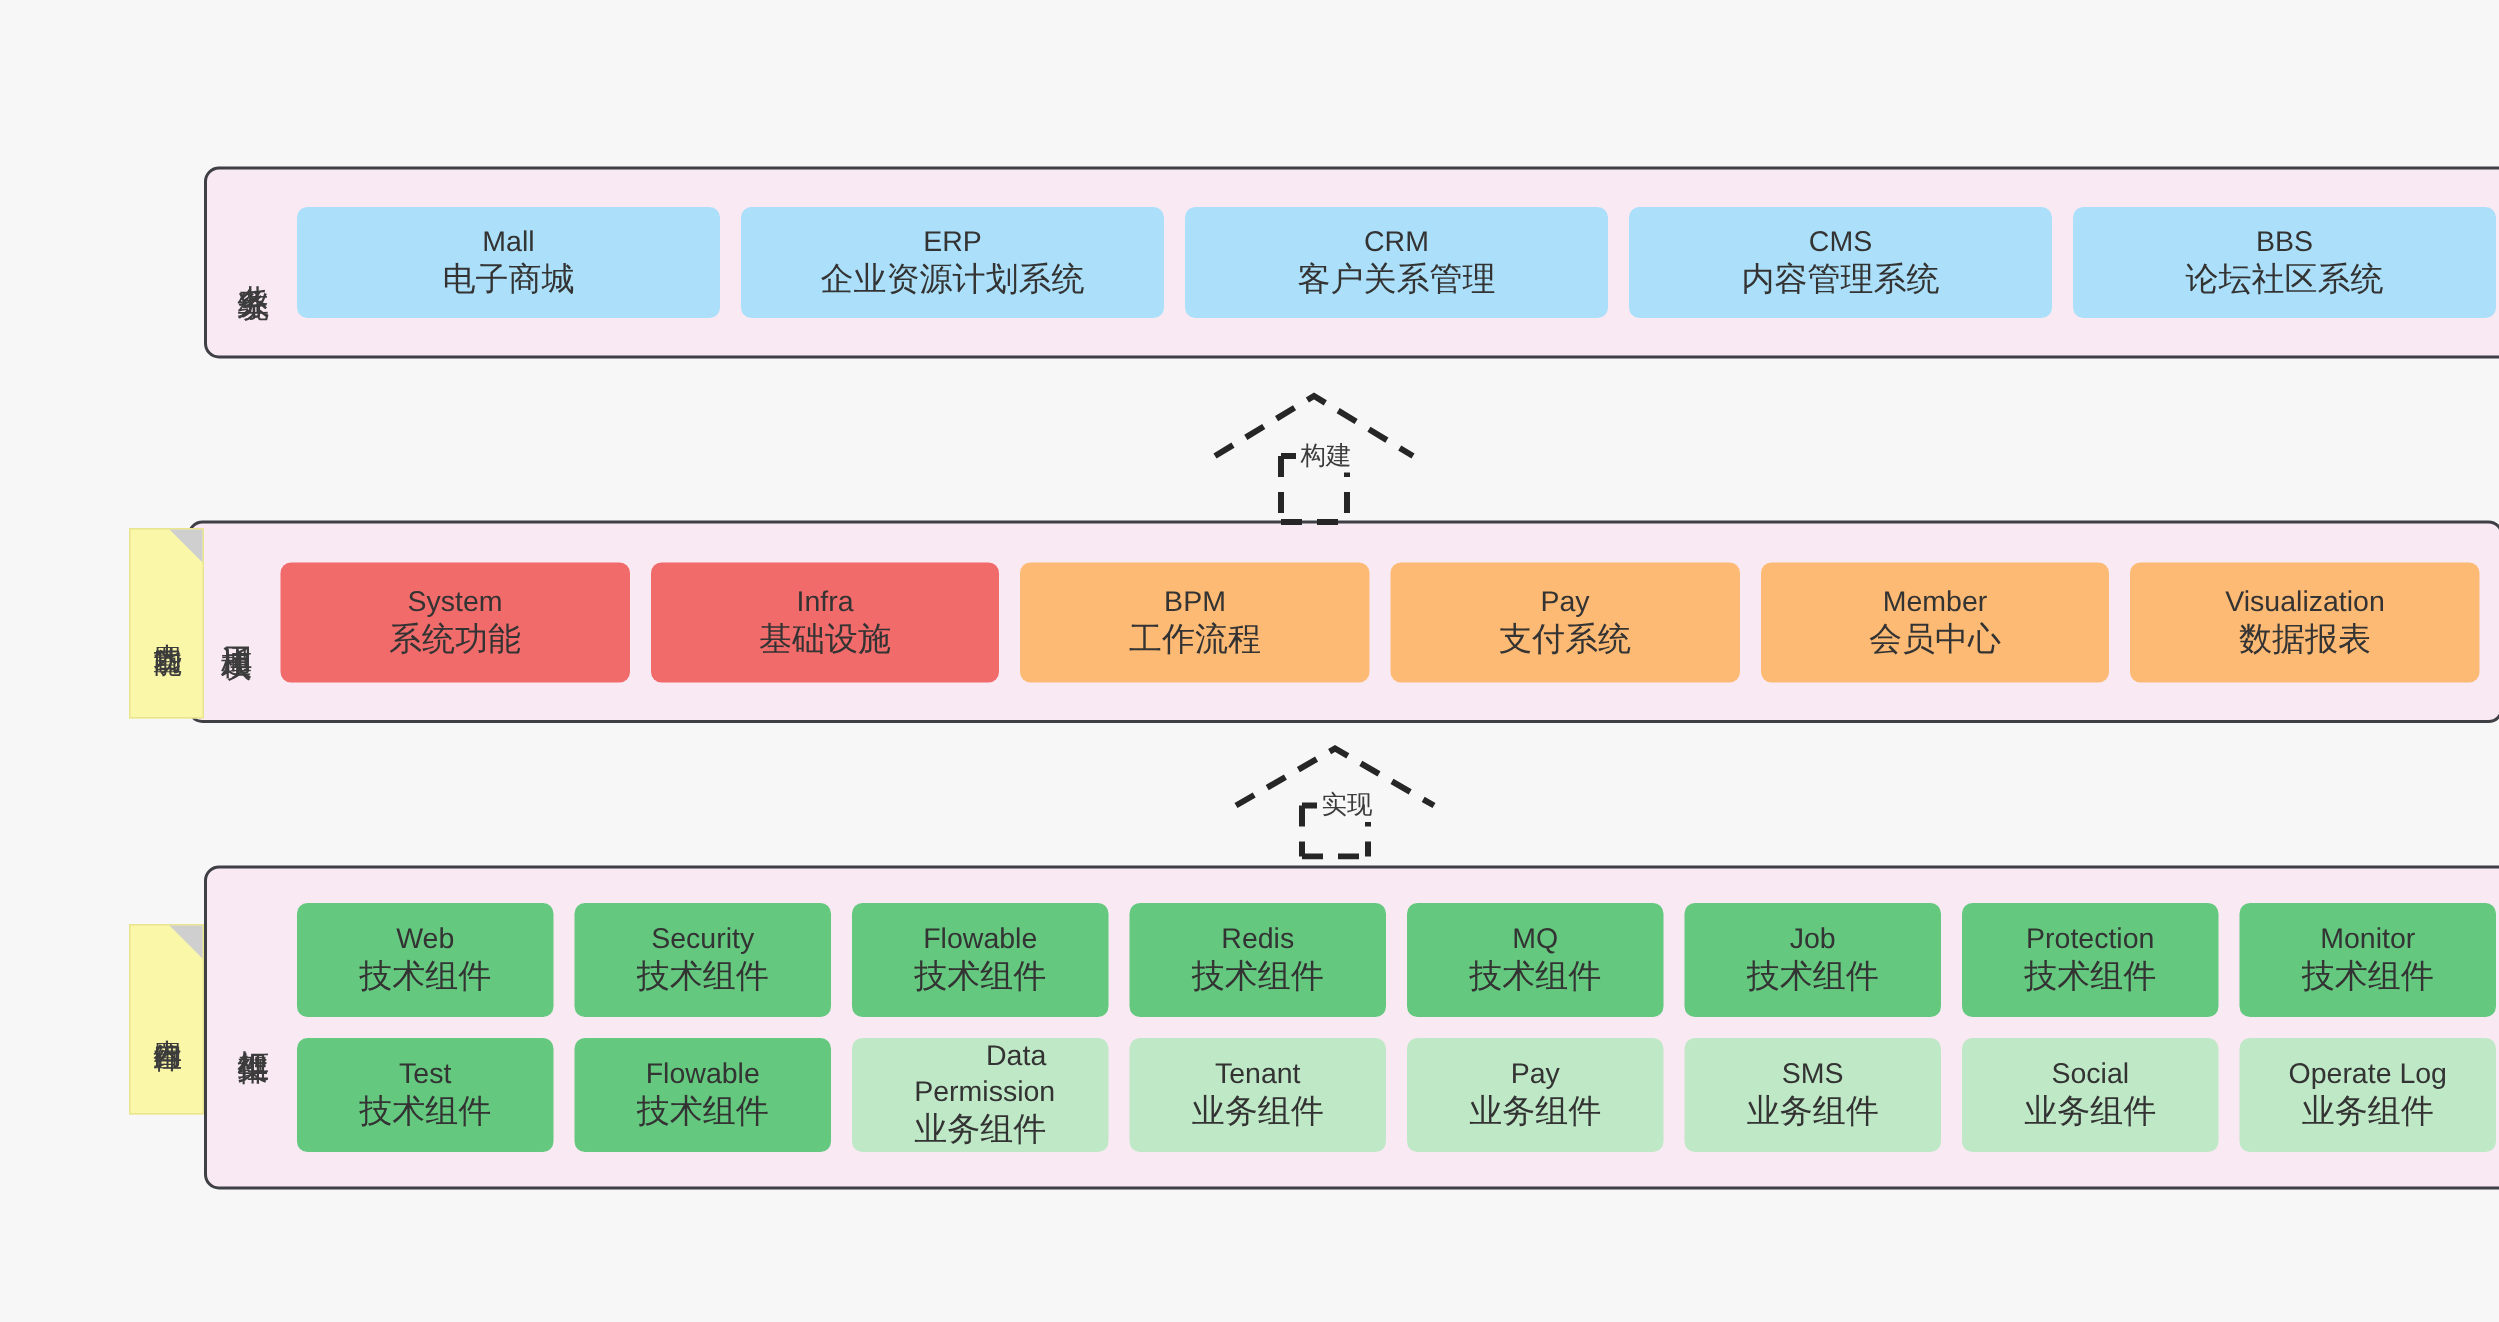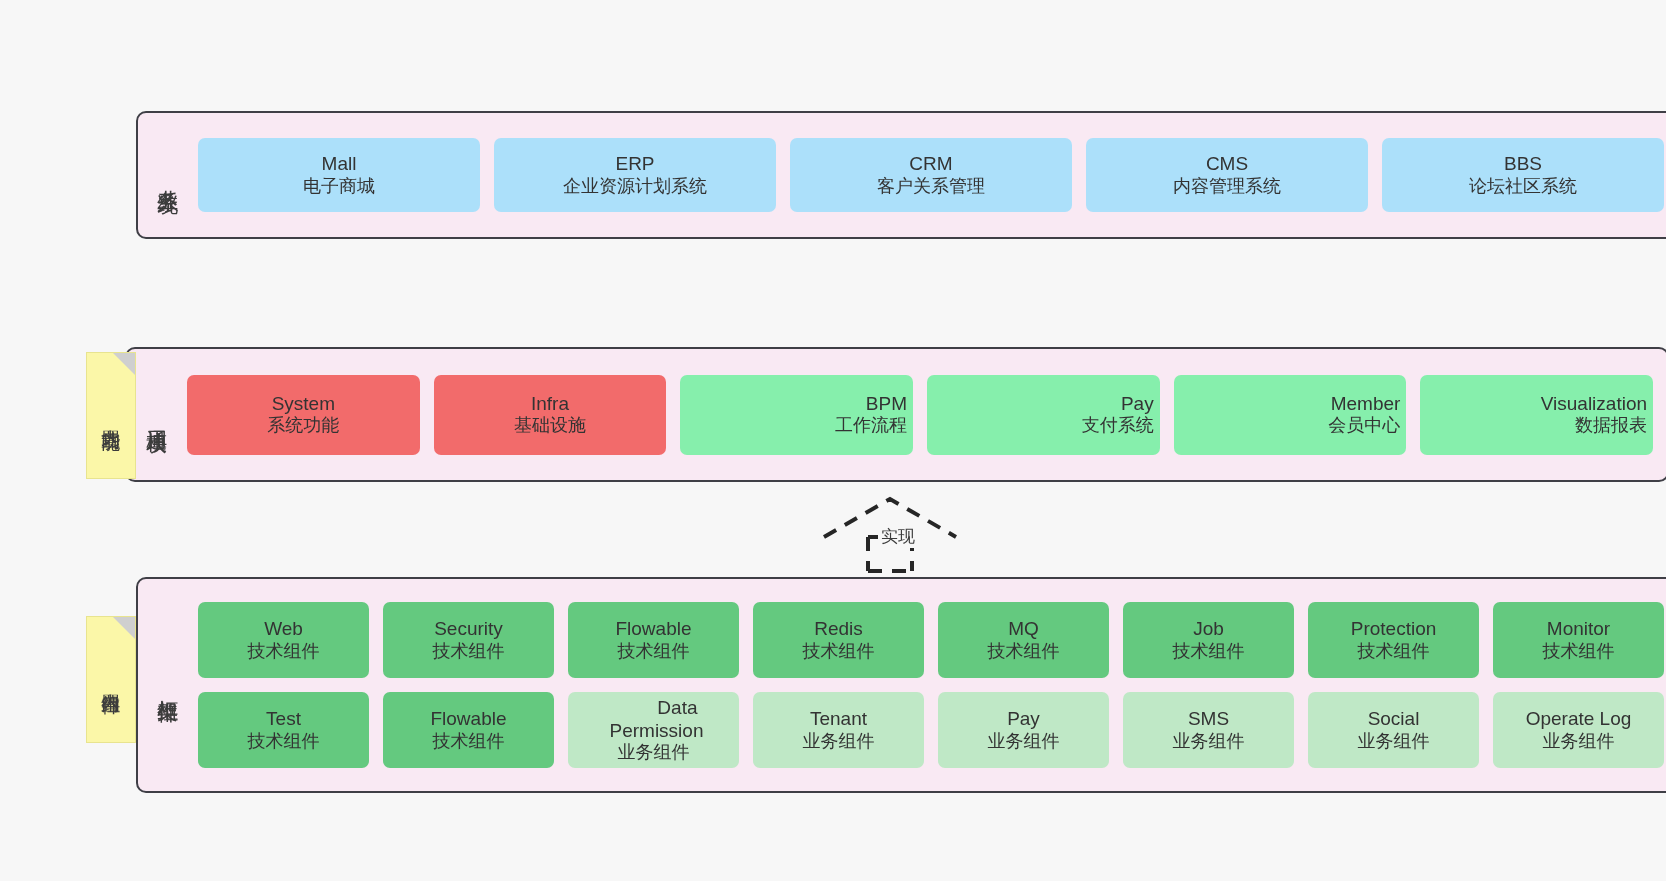--- a/index.html
+++ b/index.html
@@ -72,26 +72,26 @@
     border-radius: 7px;
     display: flex;
     flex-direction: column;
     align-items: center;
     justify-content: center;
     text-align: center;
     line-height: 1.22;
     padding: 4px 6px;
   }
   .cell .t1 { font-size: 19px; }
-  .cell .t2 { font-size: 18px; }
+  .cell .t2 { font-size: 22px; }
 
   
   .c-blue       { background: #ace0fa; }
   .c-red        { background: #f26b6b; }
-  .c-pink       { background: #86efac; align-items: flex-end; }
+  .c-pink       { background: #fdba74; }
   .c-green      { background: #64c97f; }
   .c-lightgreen { background: #bfe8c6; }
 
   
   .row-biz   { height: 74px; }
   .row-mod   { height: 80px; }
   .row-frame { height: 76px; }
 
   
   .note {
@@ -165,20 +165,30 @@
           <span class="t2">内容管理系统</span>
         </div>
         <div class="cell c-blue">
           <span class="t1">BBS</span>
           <span class="t2">论坛社区系统</span>
         </div>
       </div>
     </div>
   </div>
 
+  <div class="connector" id="connector-build" style="left:758px; top:258px; width:140px; height:92px;">
+    <svg width="140" height="92" viewBox="0 0 140 92" aria-hidden="true">
+      <polyline points="4,46 70,6 136,46" fill="none" stroke="#262626" stroke-width="4" stroke-dasharray="14 10" stroke-linecap="butt"></polyline>
+      <line x1="48" y1="46" x2="92" y2="46" stroke="#262626" stroke-width="4" stroke-dasharray="14 10"></line>
+      <line x1="48" y1="46" x2="48" y2="90" stroke="#262626" stroke-width="4" stroke-dasharray="14 10"></line>
+      <line x1="92" y1="46" x2="92" y2="90" stroke="#262626" stroke-width="4" stroke-dasharray="14 10"></line>
+      <line x1="48" y1="90" x2="92" y2="90" stroke="#262626" stroke-width="4" stroke-dasharray="14 10"></line>
+    </svg>
+    <span class="connector-label" style="left:58px; top:34px;">构建</span>
+  </div>
 
   <div class="note" id="note-modules" style="left:38px; top:352px; width:50px; height:127px;">
     <span class="note-fold"></span>
     <span class="note-label">内置功能</span>
   </div>
 
   <div class="layer" id="layer-modules" style="left:77px; top:347px; width:1544px; height:135px;">
     <div class="layer-title">通用模块</div>
     <div class="layer-body">
       <div class="cell-row row-mod">

